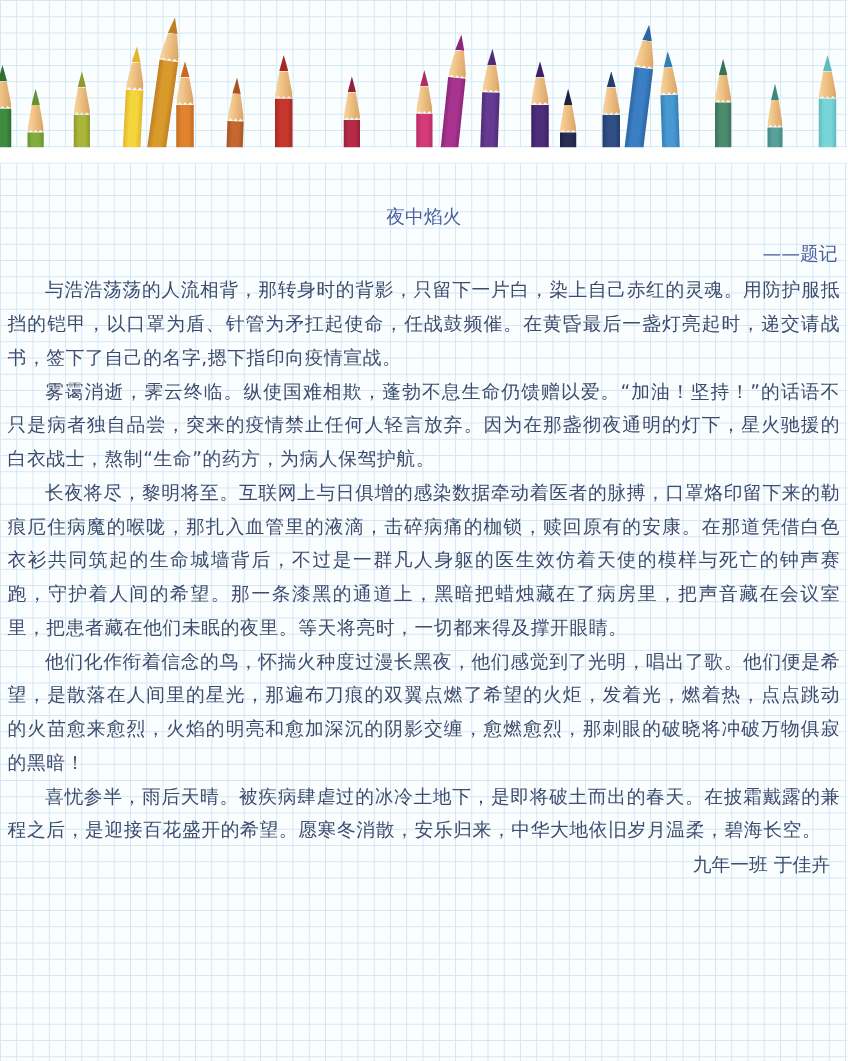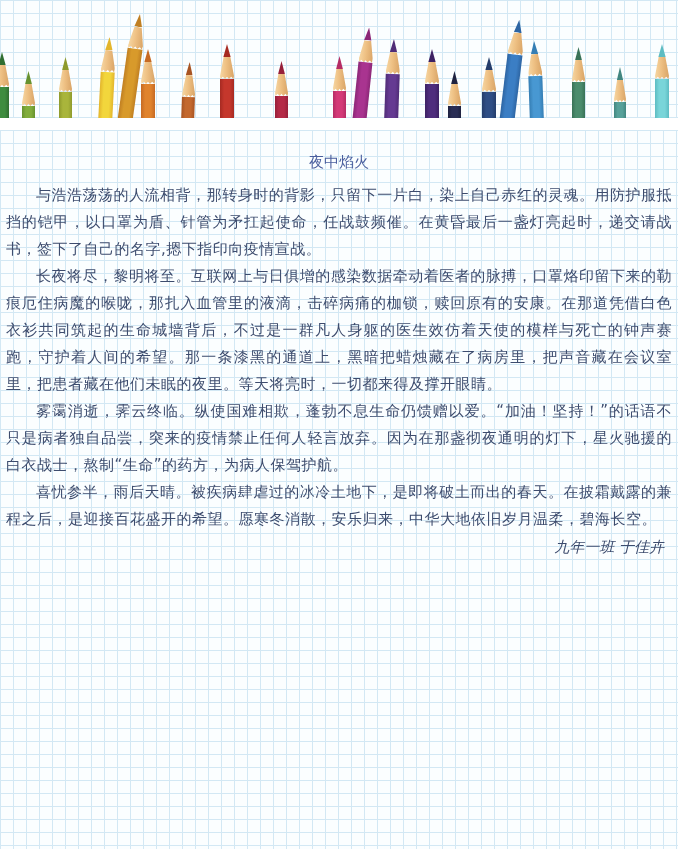--- a/index.html
+++ b/index.html
@@ -46,21 +46,21 @@
     position: absolute;
     left: 0; top: 118px;
     width: 678px; height: 12px;
     background: #ffffff;
   }
   
   .content {
     position: absolute;
     left: 0; top: 130px;
     width: 678px;
-    padding: 22px 6px 0 6px;
+    padding: 33px 6px 0 6px;
     font-size: 15px;
   }
   .essay-title {
     text-align: center;
     font-size: 15px;
     font-weight: normal;
     line-height: 20px;
     margin-bottom: 10px;
   }
   .essay-subtitle {
@@ -192,24 +192,26 @@
         <div class="tip" style="background: rgb(93, 188, 194);"></div>
         <div class="wood" style="background: linear-gradient(90deg, rgb(246, 214, 162) 0%, rgb(238, 192, 131) 45%, rgb(217, 164, 102) 100%);"></div>
         <div class="shaft" style="background: linear-gradient(90deg, rgb(93, 188, 194) 0%, rgb(121, 213, 217) 30%, rgb(121, 213, 217) 70%, rgb(93, 188, 194) 100%);"></div>
       </div>
     </div>
 
   <div class="white-strip"></div>
 
   <div class="content">
     <h1 class="essay-title" style="color: rgb(74, 95, 158);">夜中焰火</h1>
+    <div class="essay-epigraph" style="color: rgb(74, 95, 158);">——题记</div>
     <div class="essay-body" id="essay-body">
         <p style="color: rgb(61, 76, 110);">与浩浩荡荡的人流相背，那转身时的背影，只留下一片白，染上自己赤红的灵魂。用防护服抵挡的铠甲，以口罩为盾、针管为矛扛起使命，任战鼓频催。在黄昏最后一盏灯亮起时，递交请战书，签下了自己的名字,摁下指印向疫情宣战。</p>
+        <p style="color: rgb(61, 76, 110);">雾霭消逝，霁云终临。纵使国难相欺，蓬勃不息生命仍馈赠以爱。“加油！坚持！”的话语不只是病者独自品尝，突来的疫情禁止任何人轻言放弃。因为在那盏彻夜通明的灯下，星火驰援的白衣战士，熬制“生命”的药方，为病人保驾护航。</p>
         <p style="color: rgb(61, 76, 110);">长夜将尽，黎明将至。互联网上与日俱增的感染数据牵动着医者的脉搏，口罩烙印留下来的勒痕厄住病魔的喉咙，那扎入血管里的液滴，击碎病痛的枷锁，赎回原有的安康。在那道凭借白色衣衫共同筑起的生命城墙背后，不过是一群凡人身躯的医生效仿着天使的模样与死亡的钟声赛跑，守护着人间的希望。那一条漆黑的通道上，黑暗把蜡烛藏在了病房里，把声音藏在会议室里，把患者藏在他们未眠的夜里。等天将亮时，一切都来得及撑开眼睛。</p>
-        <p style="color: rgb(61, 76, 110);">雾霭消逝，霁云终临。纵使国难相欺，蓬勃不息生命仍馈赠以爱。“加油！坚持！”的话语不只是病者独自品尝，突来的疫情禁止任何人轻言放弃。因为在那盏彻夜通明的灯下，星火驰援的白衣战士，熬制“生命”的药方，为病人保驾护航。</p>
+        <p style="color: rgb(61, 76, 110);">他们化作衔着信念的鸟，怀揣火种度过漫长黑夜，他们感觉到了光明，唱出了歌。他们便是希望，是散落在人间里的星光，那遍布刀痕的双翼点燃了希望的火炬，发着光，燃着热，点点跳动的火苗愈来愈烈，火焰的明亮和愈加深沉的阴影交缠，愈燃愈烈，那刺眼的破晓将冲破万物俱寂的黑暗！</p>
         <p style="color: rgb(61, 76, 110);">喜忧参半，雨后天晴。被疾病肆虐过的冰冷土地下，是即将破土而出的春天。在披霜戴露的兼程之后，是迎接百花盛开的希望。愿寒冬消散，安乐归来，中华大地依旧岁月温柔，碧海长空。</p>
       </div>
     <div class="signature" id="signature">
-        <div style="color: rgb(61, 76, 110); font-style: italic;">九年一班 于佳卉</div>
+        <div style="color: rgb(61, 76, 110);">九年一班 于佳卉</div>
       </div>
   </div>
 
 </div>
 
 </body></html>

